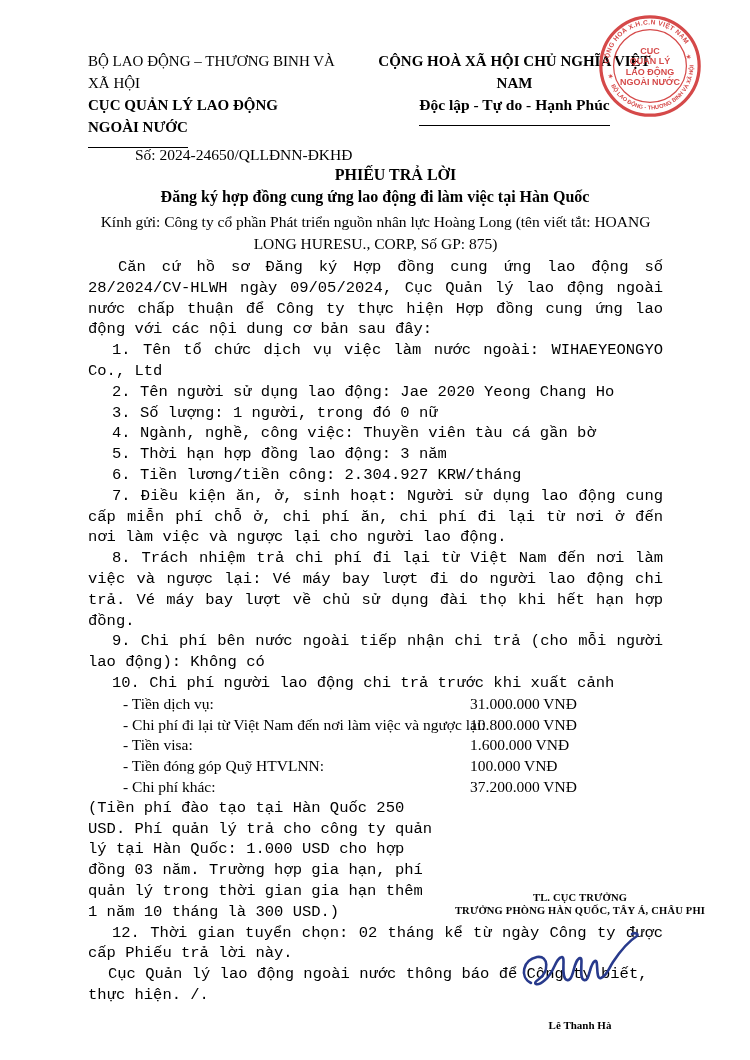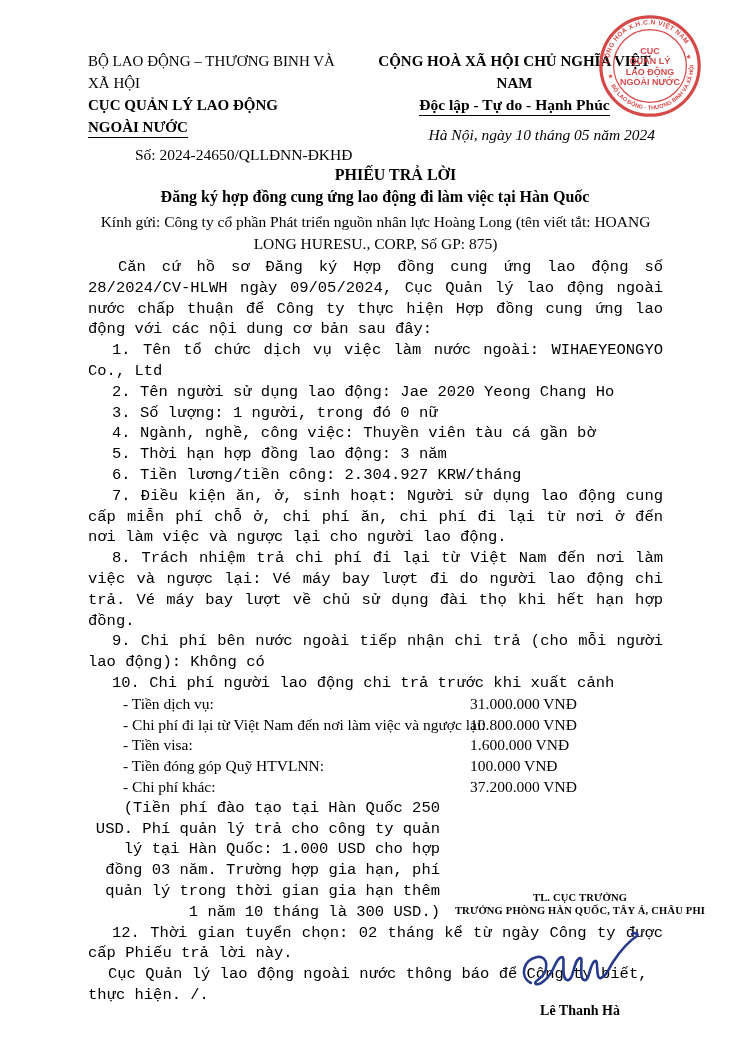--- a/index.html
+++ b/index.html
@@ -13,21 +13,21 @@
     overflow:hidden;
   }
   
   .header-row {
     position:absolute; left:88px; right:87px; top:50px;
     display:flex;
   }
   .hdr-left { width:278px; text-align:left; font-size:15px; line-height:22px; }
   .hdr-right { flex:1; text-align:center; font-size:15px; line-height:22px; }
   .bold { font-weight:bold; }
-  .u { border-bottom:1.5px solid #000; padding-bottom:1px; display:inline-block; line-height:18px; }
+  .u { border-bottom:1.5px solid #000; padding-bottom:11px; display:inline-block; line-height:18px; }
   .hdr-right .motto { font-size:15.5px; }
   .date-line {
     position:absolute; top:126px; right:95px;
     font-style:italic; font-size:15.5px;
   }
   .ref-number { position:absolute; top:146px; left:135px; font-size:15.5px; }
   
   .stamp { position:absolute; left:598px; top:14px; width:104px; height:104px; opacity:.92; }
   
   .doc-title   { position:absolute; top:166px; left:0; right:0; text-align:center; font-weight:bold; font-size:16px;padding-left:41px; }
@@ -36,30 +36,30 @@
   
   .body {
     position:absolute; top:257px; left:88px; right:87px;
     font-size:15.5px; line-height:20.8px;
   }
   .body p { margin:0;font-family:Liberation Mono, monospace; }
   .intro { text-align:justify; text-indent:30px; }
   .item  { text-align:justify; text-indent:24px; }
   .cost-row { position:relative; padding-left:35px; }
   .cost-value { position:absolute; left:382px; top:0; }
-  .note { margin-left:35px; width:352px;text-align:right; }
+  .note { margin-left:35px; width:352px; }
   .closing { text-indent:20px; }
   
   .sig-block {
     position:absolute; top:891px; left:415px; width:330px;
     text-align:center;
   }
   .sig-title { font-weight:bold; font-size:10.5px; line-height:13px; letter-spacing:.2px; }
   .sig-scribble { margin-top:4px; }
-  .sig-name { font-weight:bold; font-size:14px; margin-top:0px; }
+  .sig-name { font-weight:bold; font-size:11px; margin-top:16px; }
 </style>
 </head>
 <body>
 
 <div class="page">
 
   <div class="header-row">
     <div class="hdr-left">
       <div>BỘ LAO ĐỘNG – THƯƠNG BINH VÀ</div>
       <div>XÃ HỘI</div>
@@ -94,21 +94,20 @@
       </g>
       <g fill="#d23a3a" font-family="Liberation Sans, sans-serif" font-weight="bold" text-anchor="middle">
         <text x="55" y="42" font-size="9.5">CỤC</text>
         <text x="55" y="53" font-size="9.5">QUẢN LÝ</text>
         <text x="55" y="64" font-size="9.5">LAO ĐỘNG</text>
         <text x="55" y="75" font-size="9.5">NGOÀI NƯỚC</text>
       </g>
     </svg>
   </div>
 
-  <div class="date-line">Hà Nội, ngày 10 tháng 05 năm 2024</div>
   <div class="ref-number">Số: 2024-24650/QLLĐNN-ĐKHĐ</div>
 
   <div class="doc-title">PHIẾU TRẢ LỜI</div>
   <div class="doc-subtitle">Đăng ký hợp đồng cung ứng lao động đi làm việc tại Hàn Quốc</div>
   <div class="recipient">Kính gửi: Công ty cổ phần Phát triển nguồn nhân lực Hoàng Long (tên viết tắt: HOANG LONG HURESU., CORP, Số GP: 875)</div>
 
   <div class="body">
     <p class="intro">Căn cứ hồ sơ Đăng ký Hợp đồng cung ứng lao động số 28/2024/CV-HLWH ngày 09/05/2024, Cục Quản lý lao động ngoài nước chấp thuận để Công ty thực hiện Hợp đồng cung ứng lao động với các nội dung cơ bản sau đây:</p>
 
     <p class="item">1. Tên tổ chức dịch vụ việc làm nước ngoài: WIHAEYEONGYO Co., Ltd</p>

